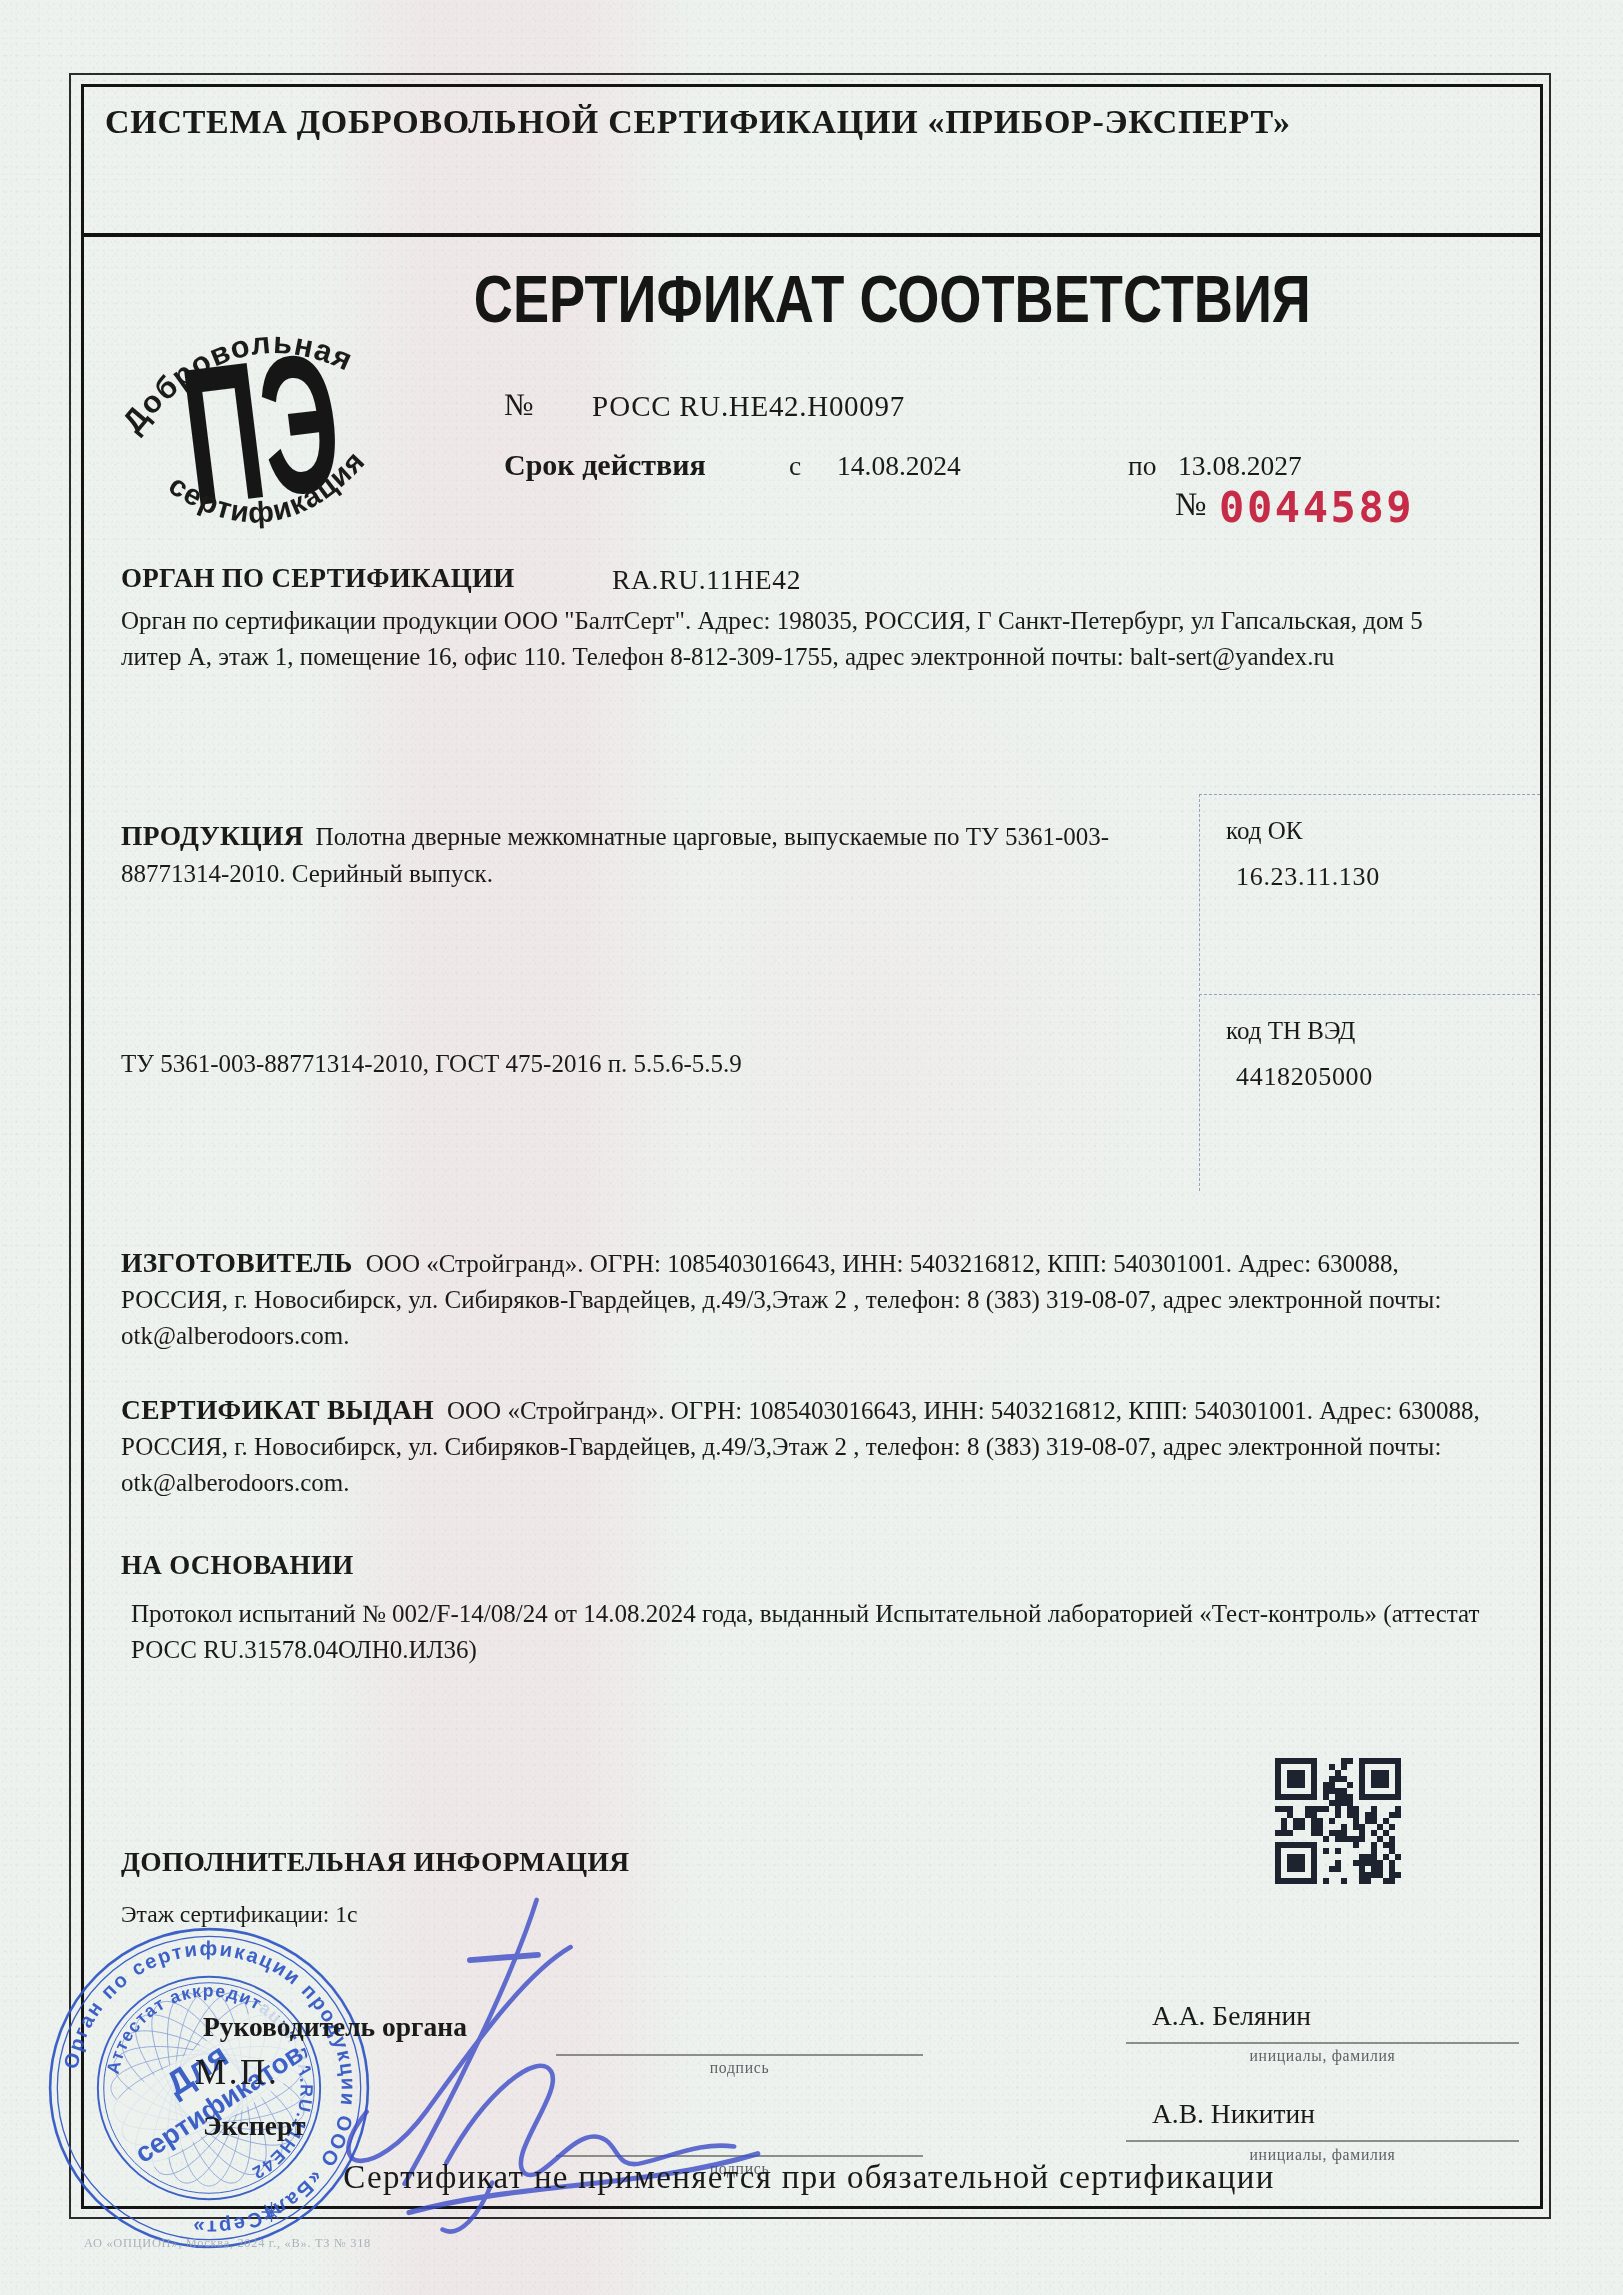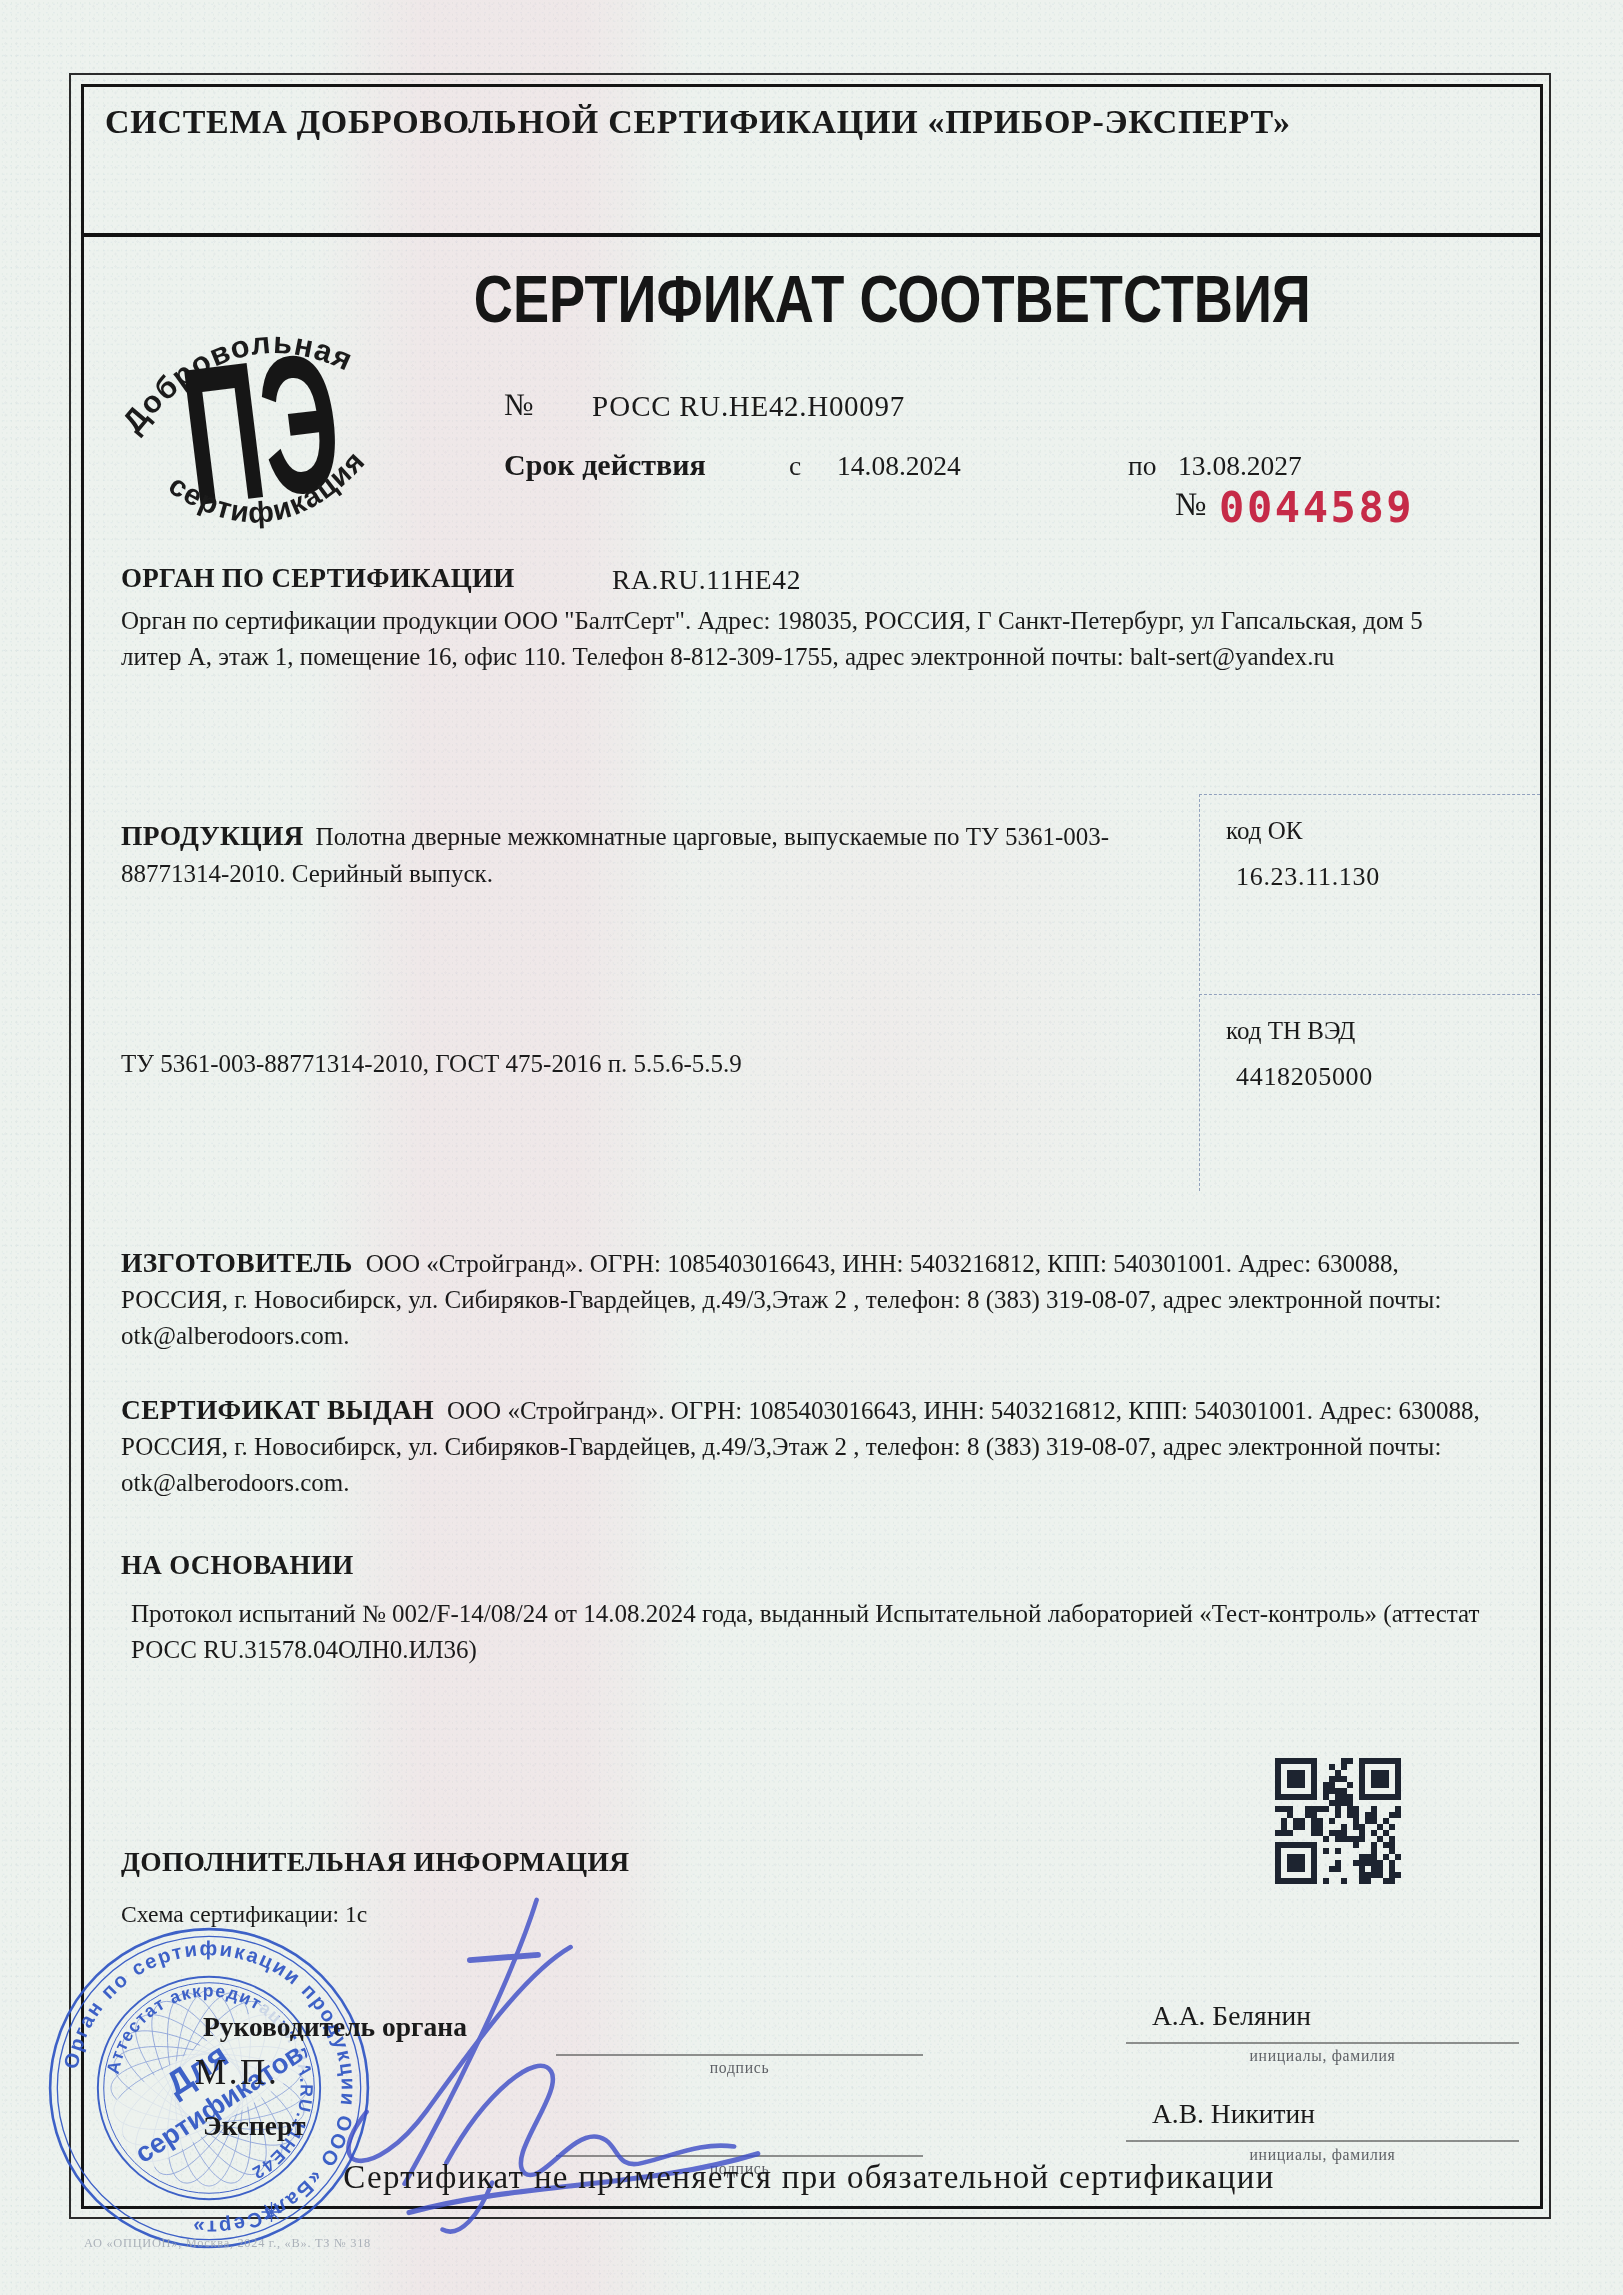--- a/index.html
+++ b/index.html
@@ -278,21 +278,21 @@
       <rect x="18" y="18" width="27" height="27" fill="#1d2430"></rect>
       <rect x="126" y="0" width="63" height="63" fill="#1d2430"></rect>
       <rect x="135" y="9" width="45" height="45" fill="#edf2ee"></rect>
       <rect x="144" y="18" width="27" height="27" fill="#1d2430"></rect>
       <rect x="0" y="126" width="63" height="63" fill="#1d2430"></rect>
       <rect x="9" y="135" width="45" height="45" fill="#edf2ee"></rect>
       <rect x="18" y="144" width="27" height="27" fill="#1d2430"></rect>
     </svg>
 
   <div class="abs sec-head addl-head">ДОПОЛНИТЕЛЬНАЯ ИНФОРМАЦИЯ</div>
-  <div class="abs scheme-line">Схема сертификации: 1с</div>
+  <div class="abs scheme-line">Этаж сертификации: 1с</div>
 
   <svg class="stamp" viewBox="-260 -260 520 520">
     <g stroke="#2f55c4" fill="none">
       <circle r="243" stroke-width="4"></circle>
       <circle r="232" stroke-width="2"></circle>
       <circle r="170" stroke-width="3"></circle>
       <circle r="161" stroke-width="1.5"></circle>
       <g opacity="0.55" stroke-width="1.2">
         <ellipse rx="150" ry="52"></ellipse>
           <ellipse rx="150" ry="52" transform="rotate(15)"></ellipse>

